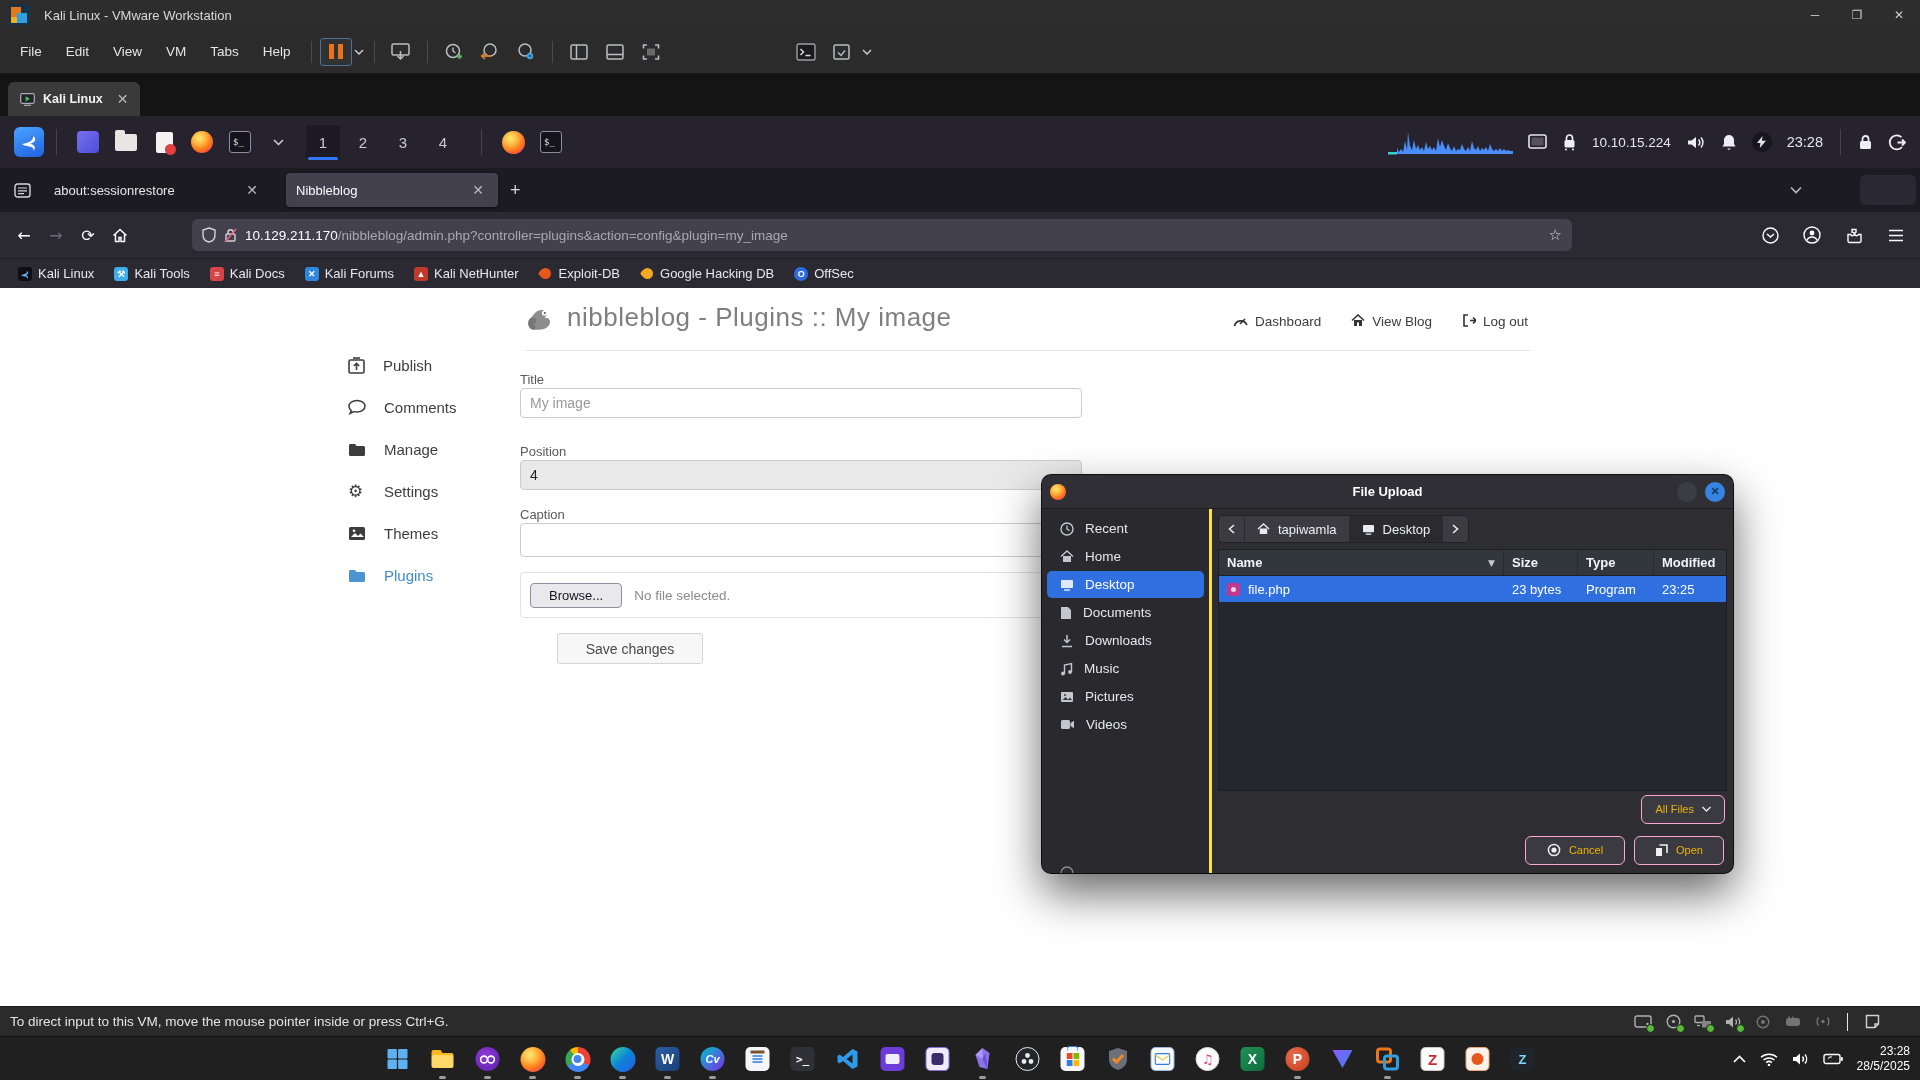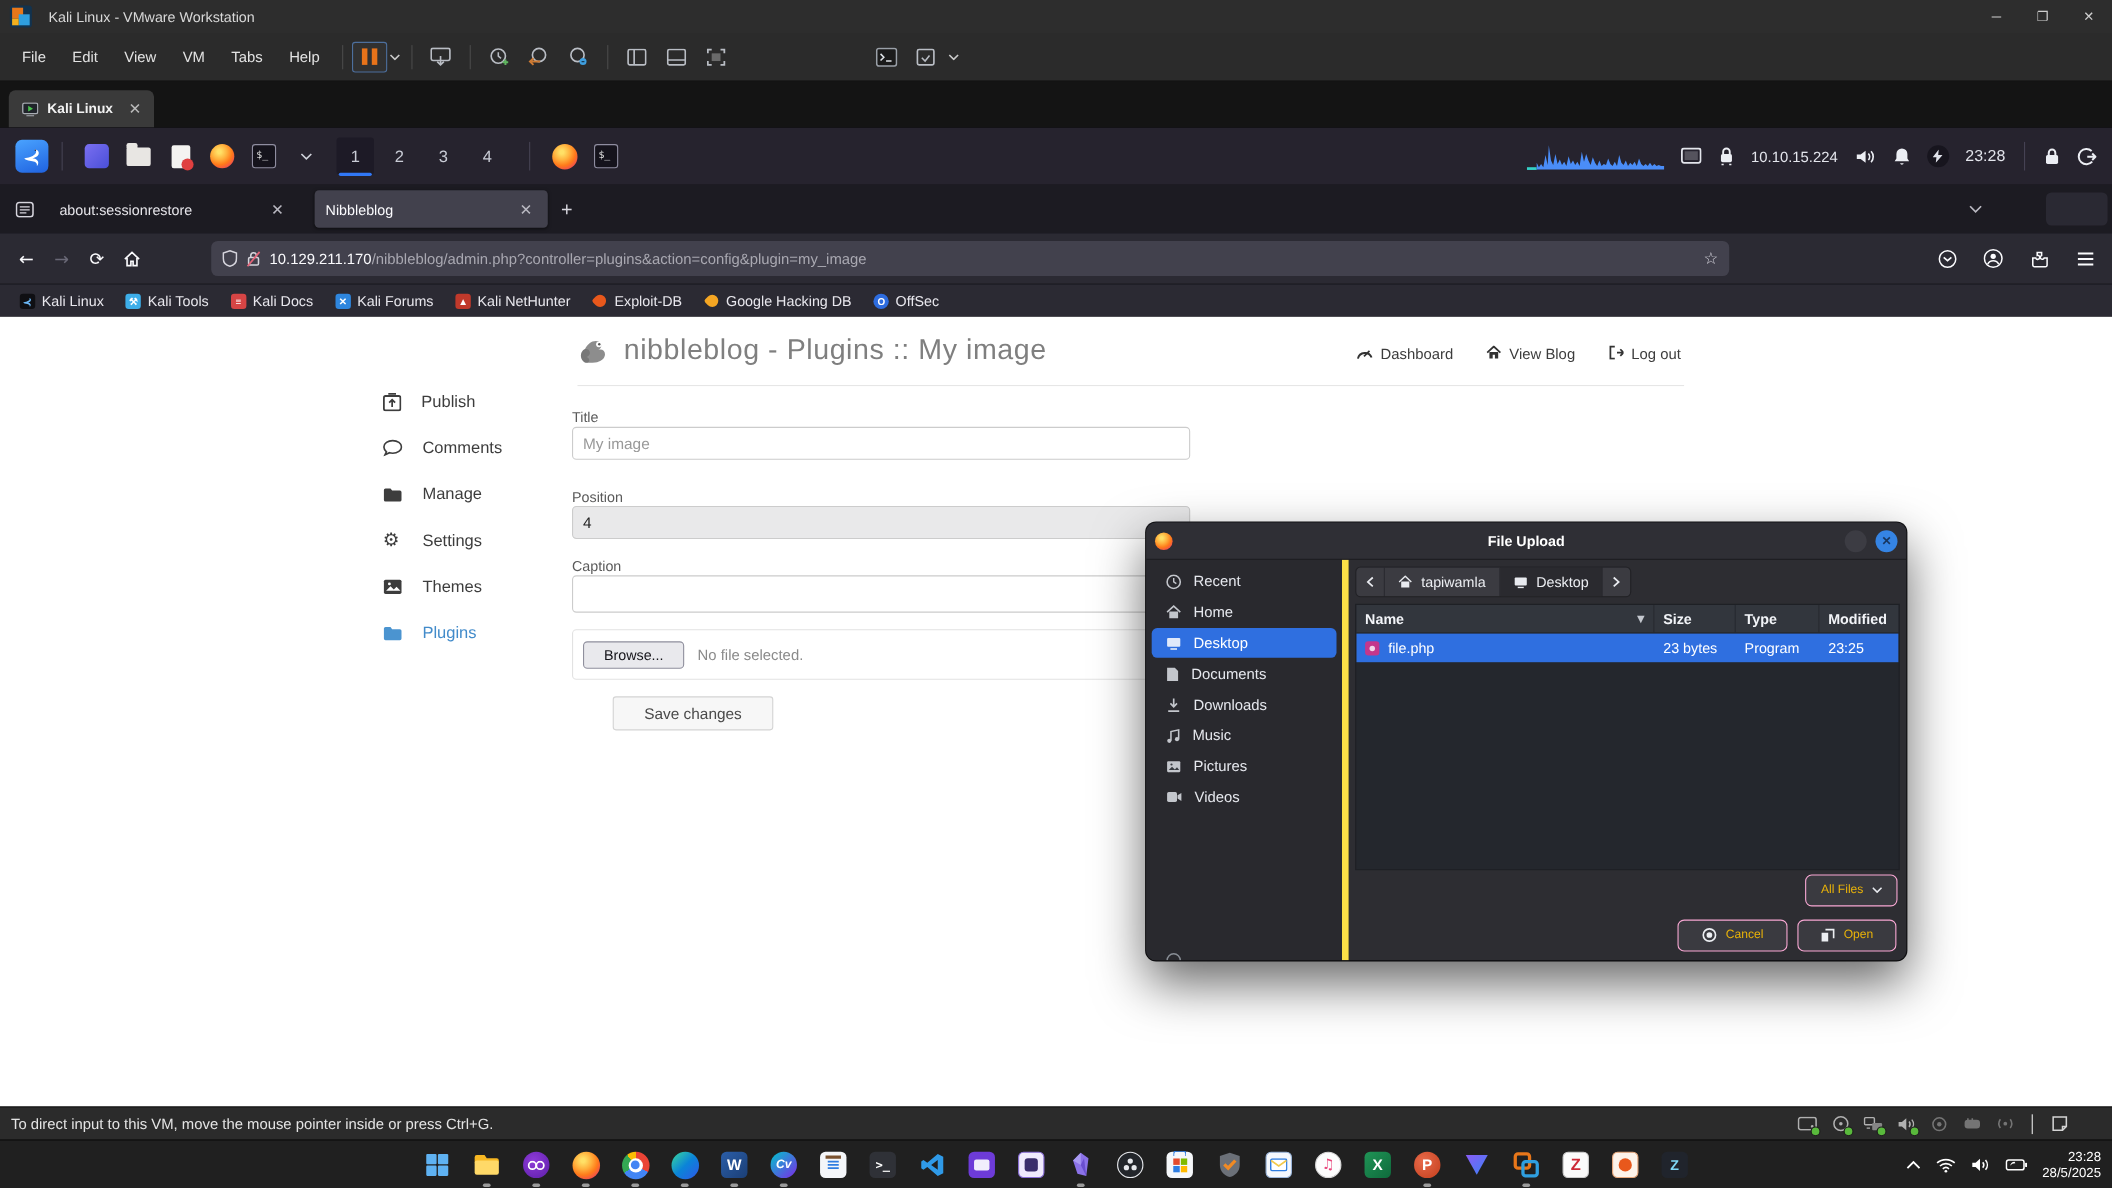--- a/index.html
+++ b/index.html
@@ -106,21 +106,21 @@
   
   .dialog { position:absolute; left:1042px; top:359px; width:691px; height:398px; z-index:50;
     background:#2d2d32; border-radius:9px; box-shadow:0 20px 46px rgba(0,0,0,.6), 0 0 0 1px #131316;
     display:flex; flex-direction:column; overflow:hidden; color:#eceef2; font-size:13.5px; }
   .dlg-head { height:34px; background:#2f2f35; border-bottom:1px solid #1d1d21; display:flex; align-items:center; padding:0 8px; flex:0 0 auto; }
   .dlg-title { position:absolute; left:0; right:0; text-align:center; font-weight:bold; font-size:13px; color:#ffffff; }
   .dlg-headbtns { margin-left:auto; display:flex; gap:8px; z-index:2; }
   .circle-btn { width:20px; height:20px; border-radius:50%; background:#3c3c43; display:flex; align-items:center; justify-content:center; font-size:11px; color:#17355e; }
   .circle-btn.close { background:#3584e4; font-weight:bold; }
   .dlg-body { flex:1; display:flex; min-height:0; }
-  .dlg-side { width:184px; background:#29292e; border-right:6px solid #fde047; padding-top:5px; overflow:hidden; position:relative; }
+  .dlg-side { width:170px; background:#29292e; border-right:3px solid #fde047; padding-top:5px; overflow:hidden; position:relative; }
   .place { height:27px; display:flex; align-items:center; gap:11px; padding-left:13px; margin:1px 5px; border-radius:5px; color:#e6e8ee; }
   .place.sel { background:#2f6fe0; color:#fff; }
   .place svg { flex:0 0 auto; opacity:.85; }
   .dlg-main { flex:1; display:flex; flex-direction:column; min-width:0; }
   .pathbar { height:40px; display:flex; align-items:center; padding:0 6px; gap:0; flex:0 0 auto; }
   .crumbs { display:flex; height:28px; border-radius:5px; overflow:hidden; border:1px solid #222226; }
   .crumb { display:flex; align-items:center; gap:8px; padding:0 12px; background:#3b3b41; border-right:1px solid #2a2a2f; font-size:13px; }
   .crumb.nav { padding:0 9px; }
   .crumb.current { background:#2a2a2f; }
   .flist { flex:1; margin:0 6px; border:1px solid #1e2025; background:#24272d; display:flex; flex-direction:column; overflow:hidden; }

